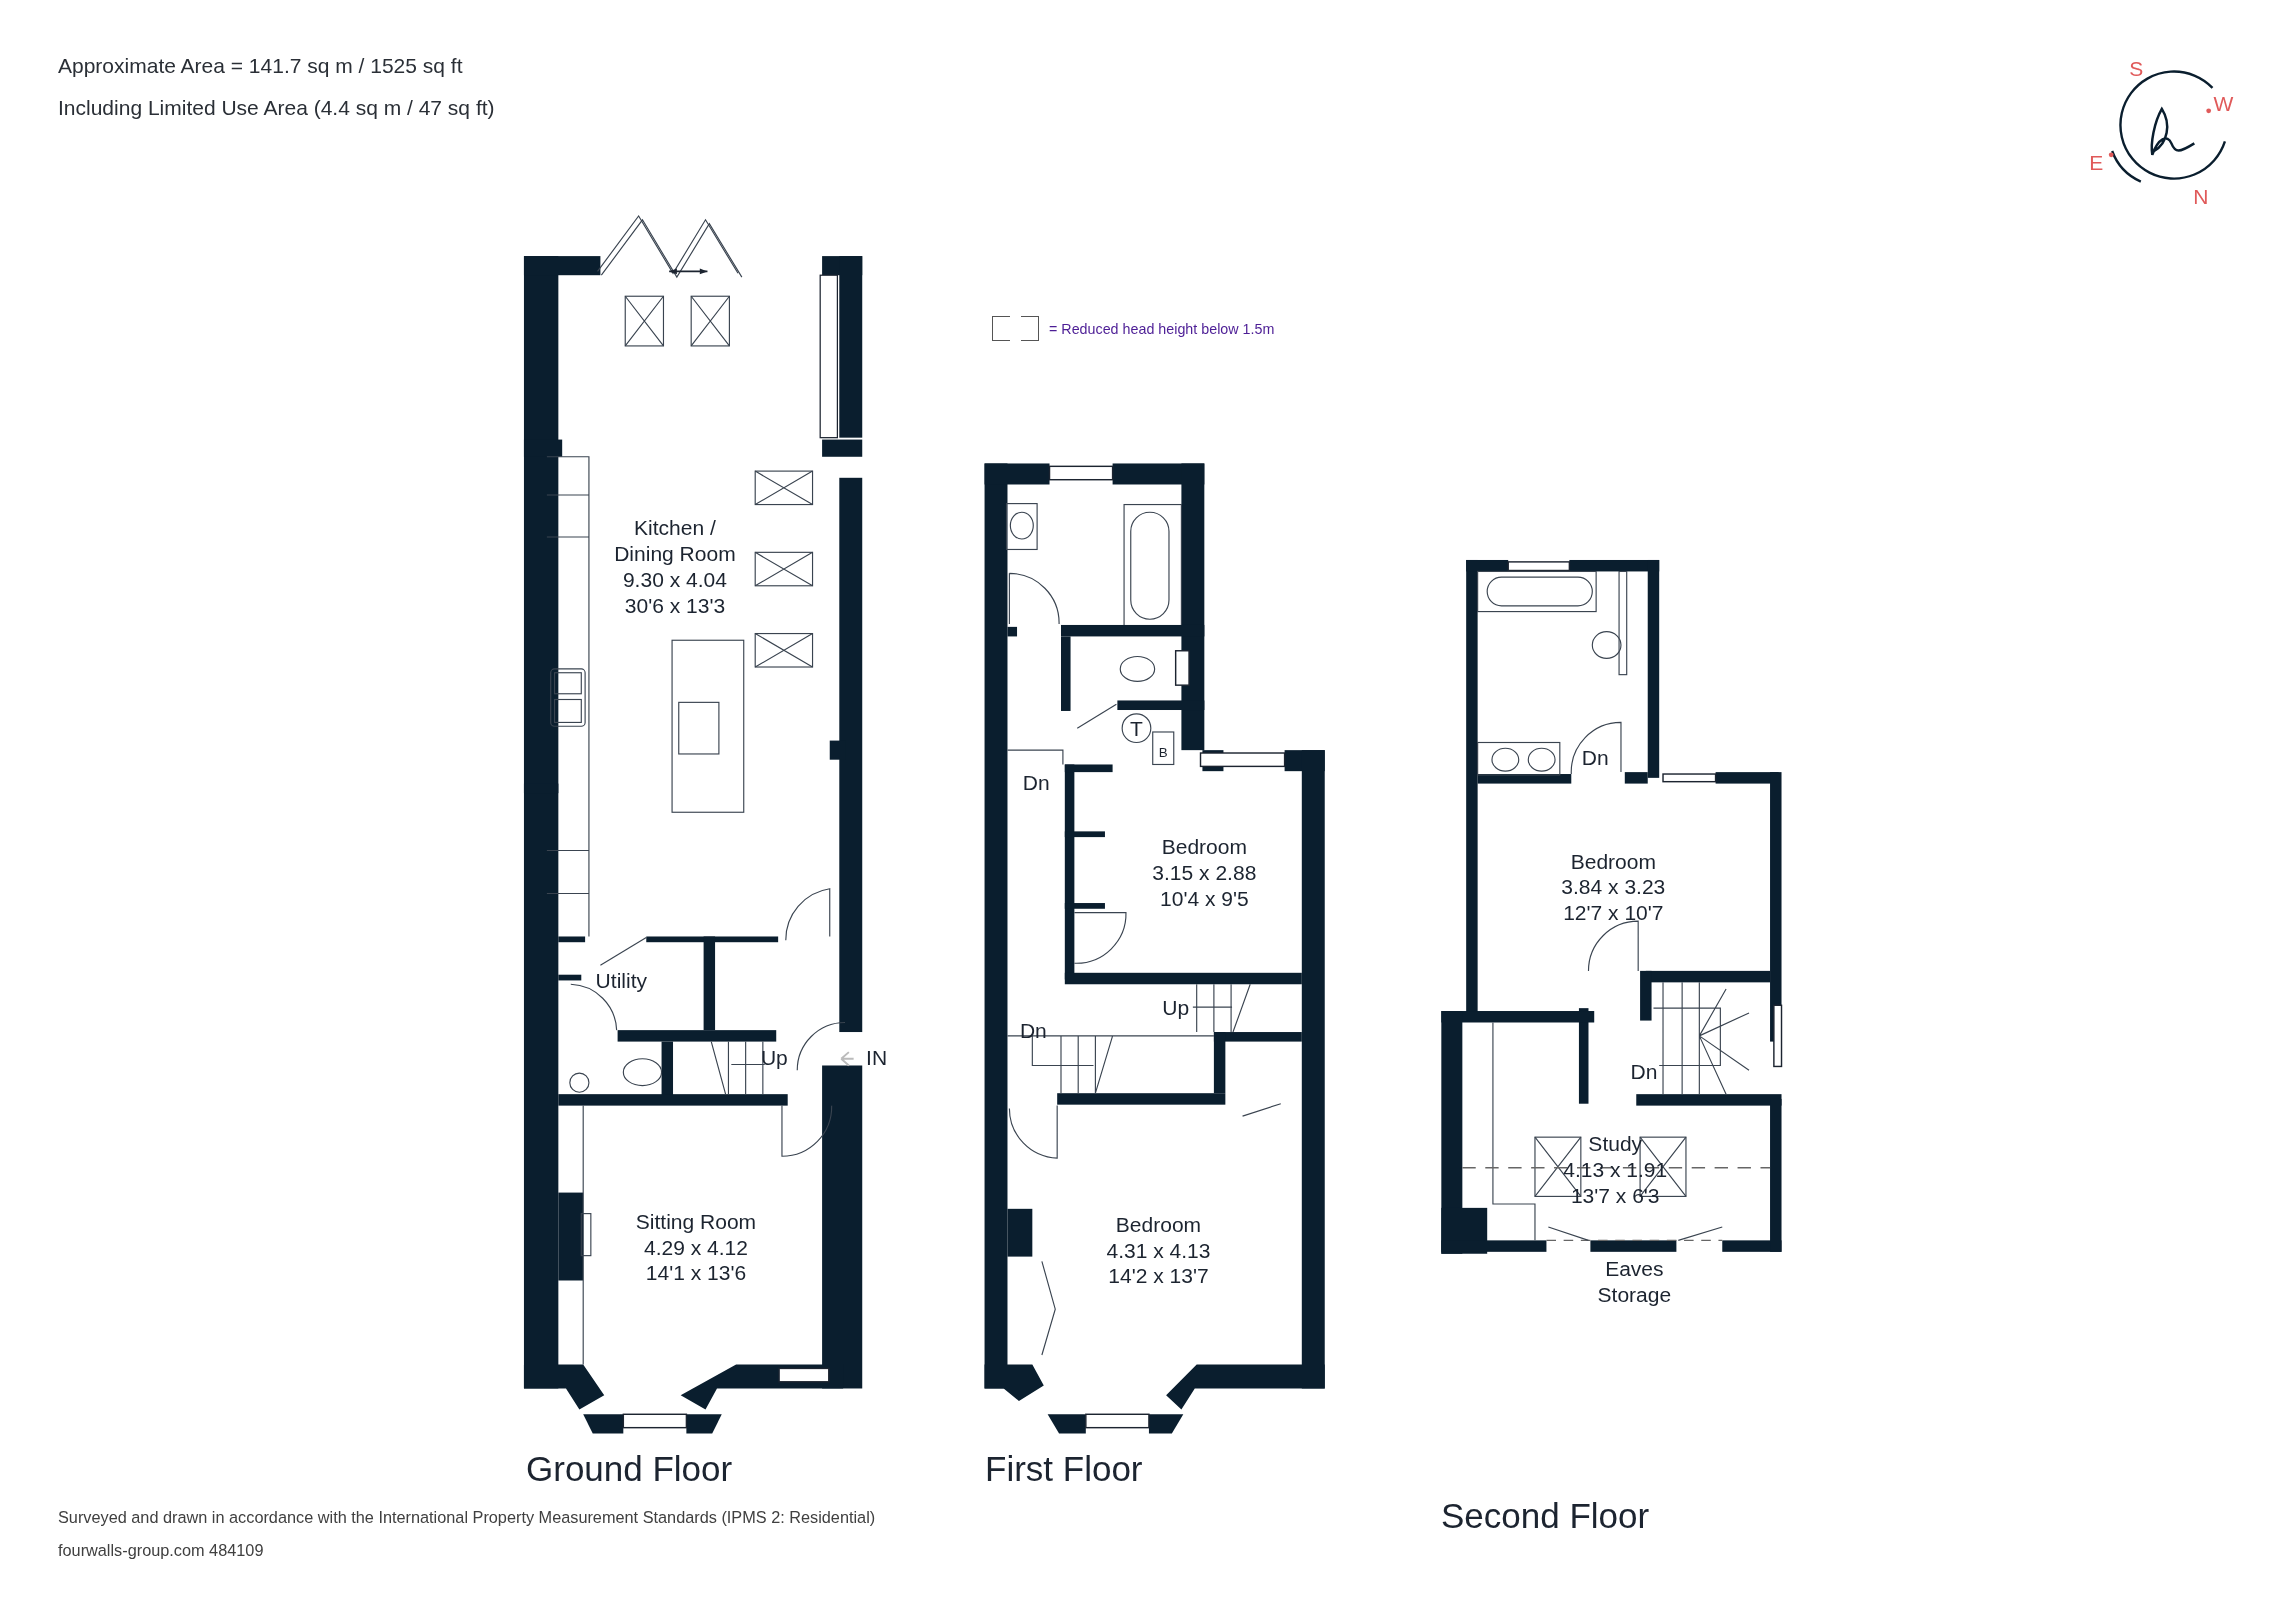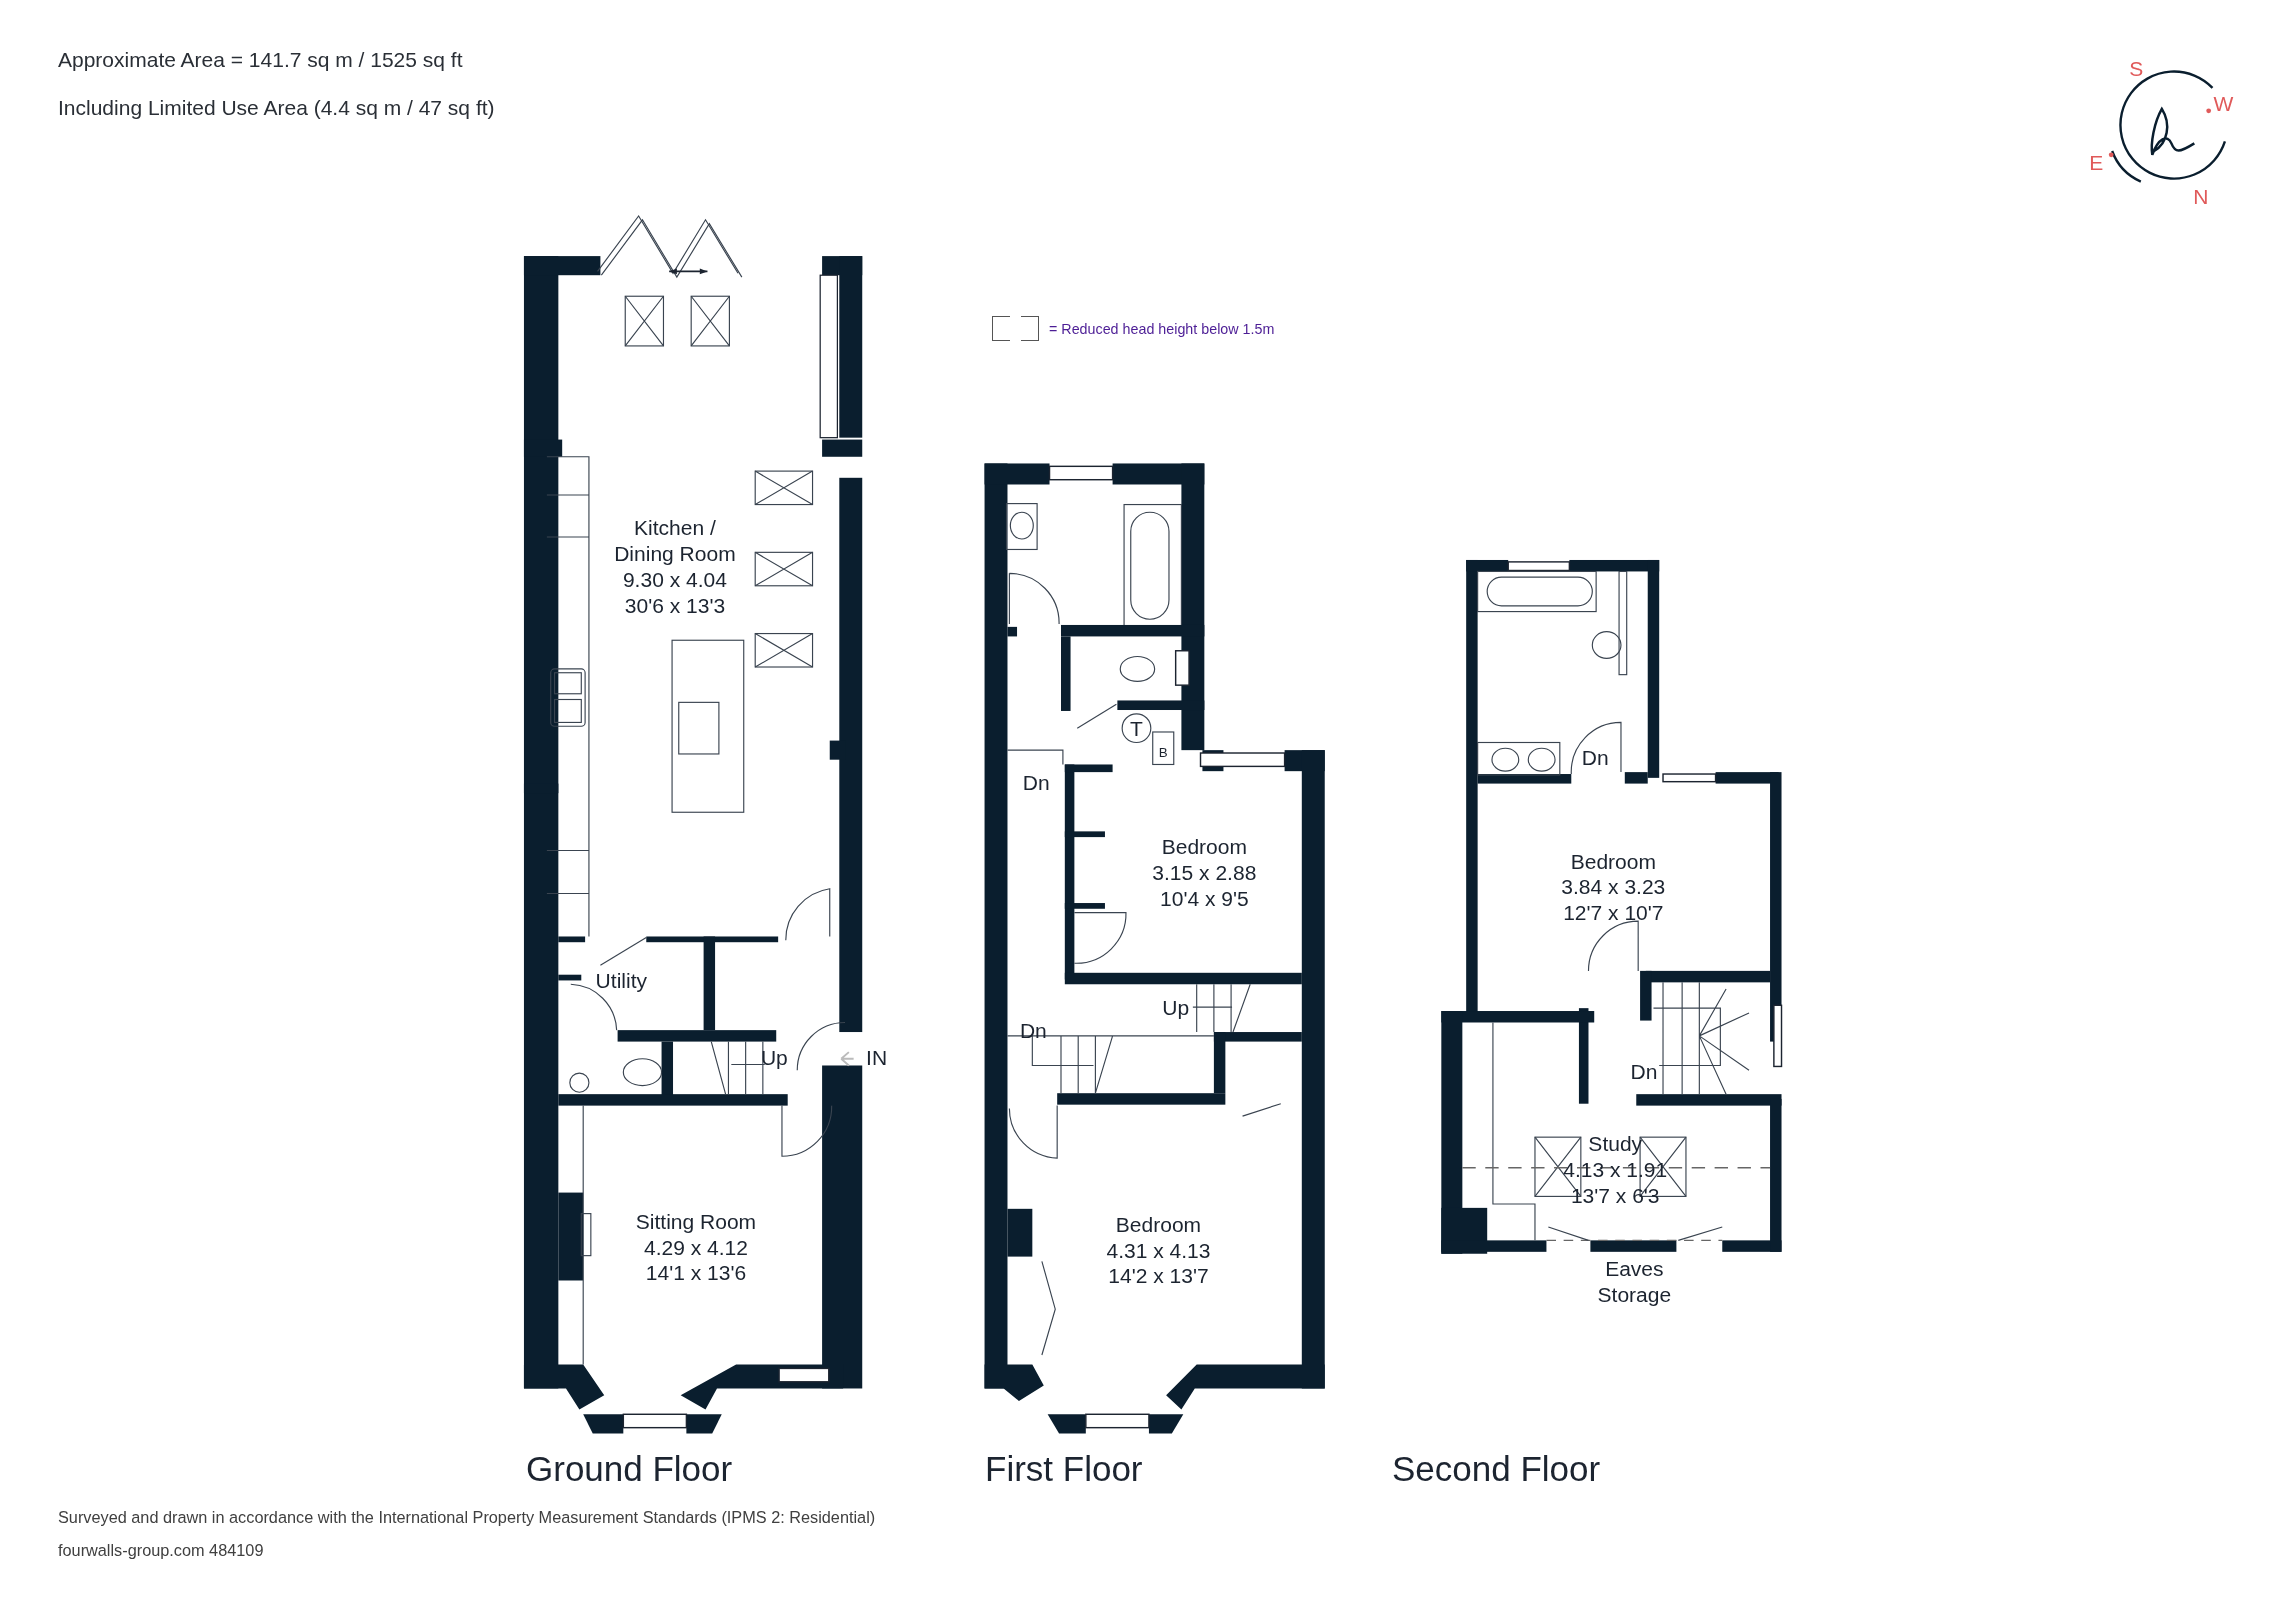--- a/index.html
+++ b/index.html
@@ -1,18 +1,18 @@
 <!DOCTYPE html>
 <html><head>
 <meta charset="utf-8">
 <style>
   html,body{margin:0;padding:0;background:#ffffff;}
   body{width:2294px;height:1614px;position:relative;overflow:hidden;font-family:"Liberation Sans",sans-serif;color:#1c2430;}
   .hdr{position:absolute;left:58px;font-size:21px;color:#2a2f36;}
-  .hdr.l1{top:48px;}
+  .hdr.l1{top:54px;}
   .hdr.l2{top:96px;}
   .ftr{position:absolute;left:58px;font-size:16.3px;color:#404040;}
   .ftr.l1{top:1508px;}
   .ftr.l2{top:1541px;}
   .floor-label{position:absolute;top:1449px;font-size:35px;color:#1c2430;}
   svg.plan{position:absolute;left:0;top:0;}
   .wall{fill:#0a1e2e;}
   .line{stroke:#1c2430;stroke-width:1.6;fill:none;}
   .thin{stroke:#3a4450;stroke-width:1.2;fill:none;}
   .win{fill:#fff;stroke:#1c2430;stroke-width:1.5;}
@@ -245,17 +245,17 @@
     <text class="rtext" x="1690" y="1205">Study</text>
     <text class="rtext" x="1690" y="1232">4.13 x 1.91</text>
     <text class="rtext" x="1690" y="1259">13'7 x 6'3</text>
     <text class="rtext" x="1710" y="1335">Eaves</text>
     <text class="rtext" x="1710" y="1362">Storage</text>
   </g>
 </svg>
 
 <div class="floor-label" style="left:526px;">Ground Floor</div>
 <div class="floor-label" style="left:985px;">First Floor</div>
-<div class="floor-label" style="left:1392px;">Second Floor</div>
+<div class="floor-label" style="left:1441px;margin-top:47px;">Second Floor</div>
 
 <div class="ftr l1">Surveyed and drawn in accordance with the International Property Measurement Standards (IPMS 2: Residential)</div>
 <div class="ftr l2">fourwalls-group.com 484109</div>
 
 
 </body></html>

